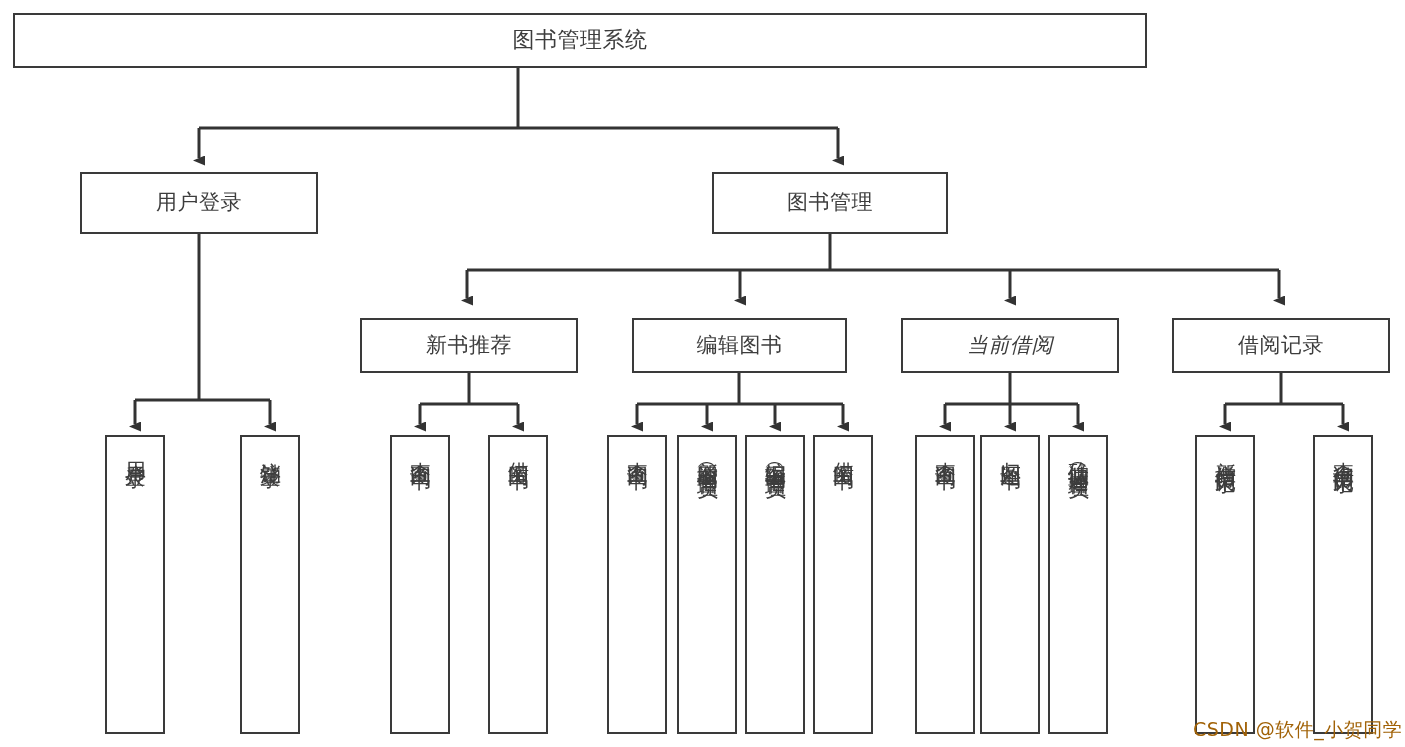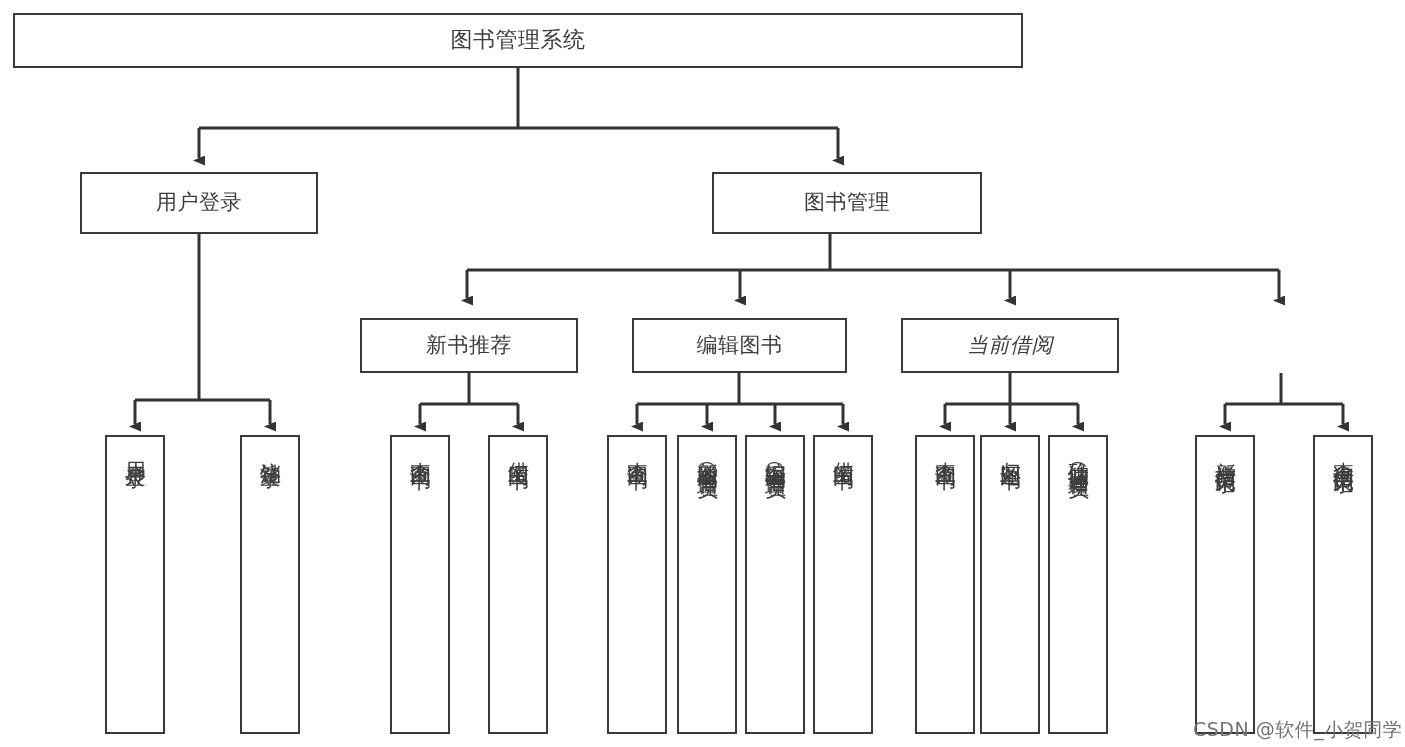--- a/index.html
+++ b/index.html
@@ -58,21 +58,21 @@
   }
   .node-leaf .label {
     writing-mode: vertical-rl;
     text-orientation: upright;
     white-space: pre;
     letter-spacing: 2.5px;
     line-height: 1;
   }
   .watermark {
     position: absolute;
-    color: #737373;
+    color: #a16207;
     font-size: 19px;
     letter-spacing: 0.5px;
     white-space: nowrap;
     user-select: none;
   }
 </style>
 </head>
 <body>
 
 <div id="canvas">
@@ -120,40 +120,43 @@
       <path d="M 1010 404 L 1010 424" marker-end="url(#arrow)"></path>
       <path d="M 1078 404 L 1078 424" marker-end="url(#arrow)"></path>
 
       <path d="M 1281 373 L 1281 404"></path>
       <path d="M 1225 404 L 1343 404"></path>
       <path d="M 1225 404 L 1225 424" marker-end="url(#arrow)"></path>
       <path d="M 1343 404 L 1343 424" marker-end="url(#arrow)"></path>
     </g>
   </svg>
 
-  <div class="node node-root" style="left:13px; top:13px; width:1010px; height:55px;">
+  <div class="node node-root" style="left:13px; top:13px; width:1134px; height:55px;">
     <span class="label">图书管理系统</span>
   </div>
 
   <div class="node node-l1" style="left:80px; top:172px; width:238px; height:62px;">
     <span class="label">用户登录</span>
   </div>
-  <div class="node node-l1" style="left:712px; top:172px; width:270px; height:62px;">
+  <div class="node node-l1" style="left:712px; top:172px; width:236px; height:62px;">
     <span class="label">图书管理</span>
   </div>
 
   <div class="node node-l2" style="left:360px; top:318px; width:218px; height:55px;">
     <span class="label">新书推荐</span>
   </div>
   <div class="node node-l2" style="left:632px; top:318px; width:215px; height:55px;">
     <span class="label">编辑图书</span>
   </div>
   <div class="node node-l2" style="left:901px; top:318px; width:218px; height:55px;font-style:italic;">
     <span class="label">当前借阅</span>
   </div>
+  <div class="node node-l2" style="left:1172px; top:318px; width:218px; height:55px;">
+    <span class="label">借阅记录</span>
+  </div>
 
   <div class="node node-leaf" style="left:105px; top:435px; width:60px; height:299px;">
     <span class="label">用户登录</span>
   </div>
   <div class="node node-leaf" style="left:240px; top:435px; width:60px; height:299px;">
     <span class="label">注销登录</span>
   </div>
 
   <div class="node node-leaf" style="left:390px; top:435px; width:60px; height:299px;">
     <span class="label">查询图书</span>

